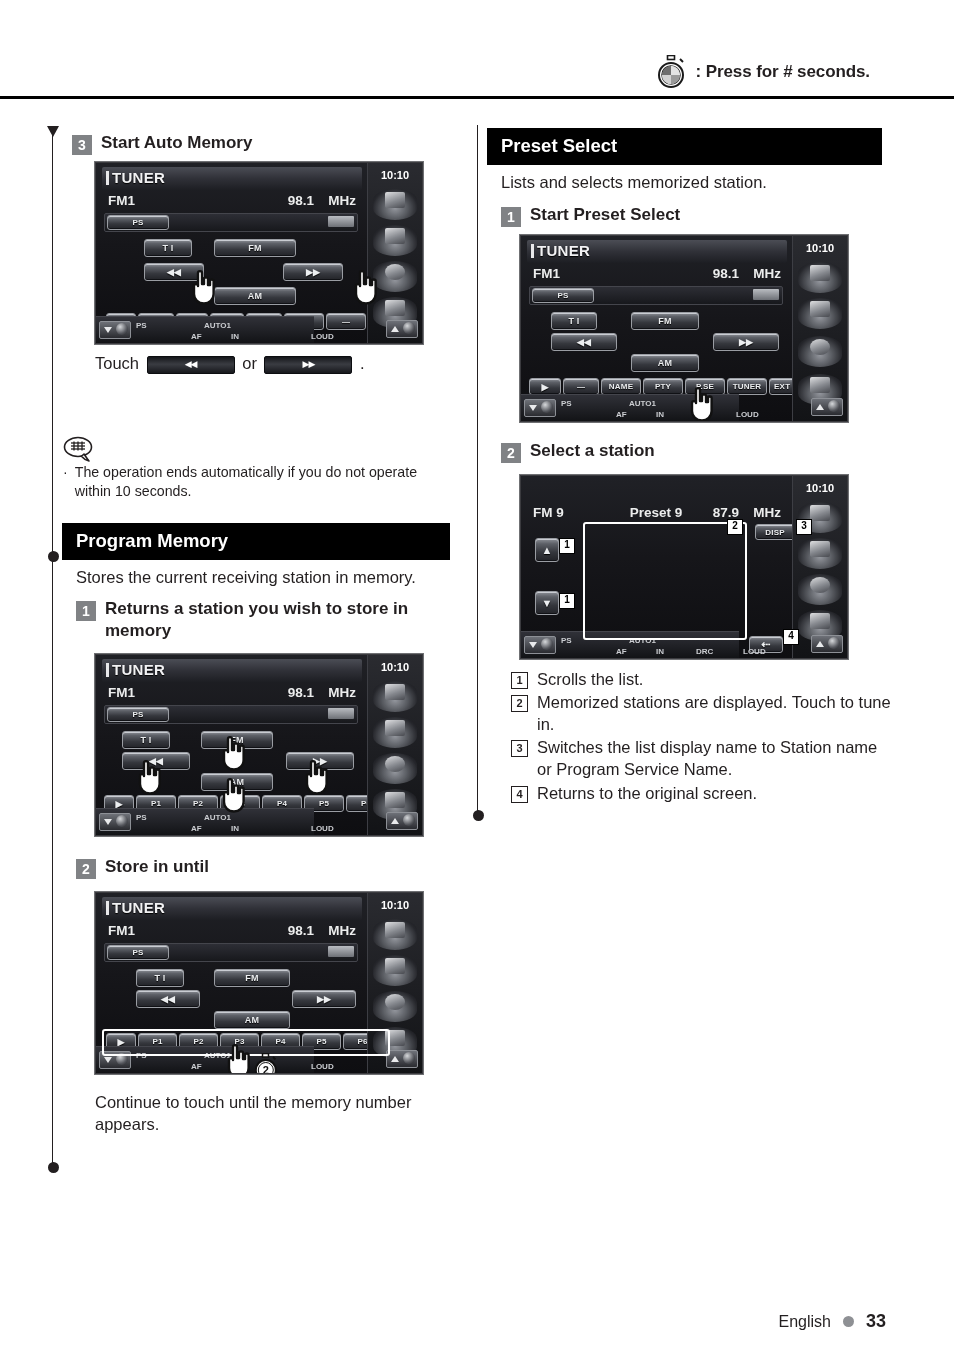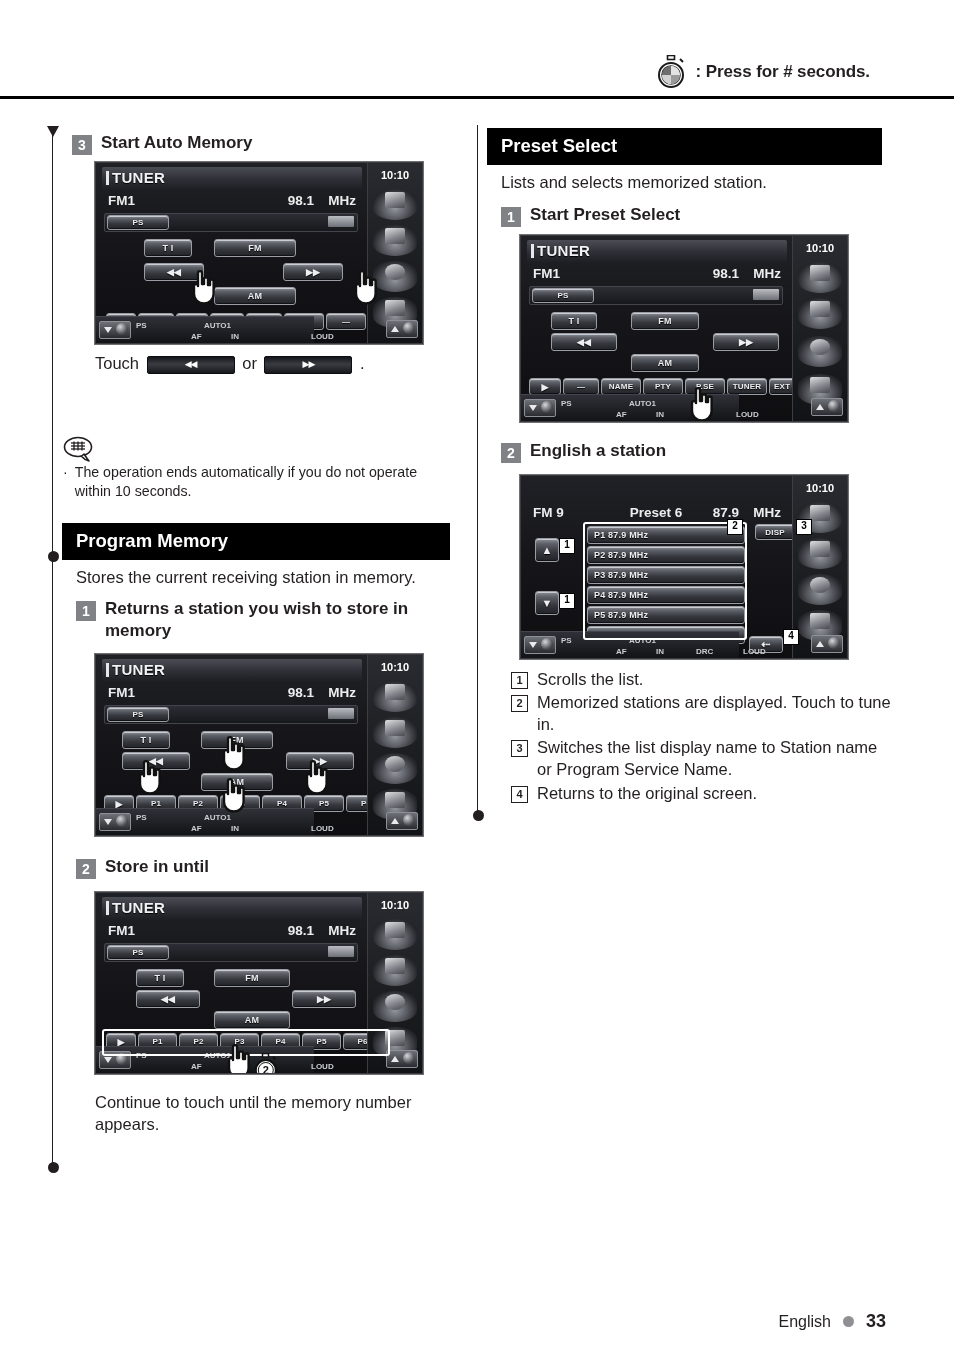--- a/index.html
+++ b/index.html
@@ -583,40 +583,32 @@
       </div>
       <div class="hand" style="left:163px;top:150px;">
         <svg viewBox="0 0 34 36" width="34" height="36">
             <path d="M12 4 C12 1.5 16 1.5 16 4 L16 15 L18 15 L18 10 C18 7.8 22 7.8 22 10 L22 16 L24 16 L24 12 C24 10 27.6 10 27.6 12 L27.6 25 C27.6 31 23 34.5 18 34.5 C12 34.5 8 30 8 25 L8 17 C8 14.5 12 14.5 12 17 Z" fill="#ffffff" stroke="#111111" stroke-width="2.4" stroke-linejoin="round"></path>
           </svg>
       </div>
     </div>
 
     <div class="step" style="position:absolute;left:22px;top:320px;width:380px;">
       <div class="step-num">2</div>
-      <div class="step-title">English a station</div>
+      <div class="step-title">Select a station</div>
     </div>
 
     <div class="device" style="position:absolute;left:55px;top:355px;width:326px;height:182px;">
       <div class="dev-body">
         <div class="dev-info" style="top:29px;height:18px;">
           <span class="l">FM 9</span>
-          <span class="c">Preset 6</span>
+          <span class="c">Preset 9</span>
           <span class="f">87.9</span>
           <span class="u">MHz</span>
         </div>
 
-        <div style="position:absolute;left:66px;top:50px;width:152px;">
-          <div class="btn" style="position:relative;left:0;top:0;width:150px;height:16px;justify-content:flex-start;padding-left:6px;margin-bottom:2px;font-size:9px;">P1  87.9  MHz</div>
-          <div class="btn" style="position:relative;left:0;top:0;width:150px;height:16px;justify-content:flex-start;padding-left:6px;margin-bottom:2px;font-size:9px;">P2  87.9  MHz</div>
-          <div class="btn" style="position:relative;left:0;top:0;width:150px;height:16px;justify-content:flex-start;padding-left:6px;margin-bottom:2px;font-size:9px;">P3  87.9  MHz</div>
-          <div class="btn" style="position:relative;left:0;top:0;width:150px;height:16px;justify-content:flex-start;padding-left:6px;margin-bottom:2px;font-size:9px;">P4  87.9  MHz</div>
-          <div class="btn" style="position:relative;left:0;top:0;width:150px;height:16px;justify-content:flex-start;padding-left:6px;margin-bottom:2px;font-size:9px;">P5  87.9  MHz</div>
-          <div class="btn" style="position:relative;left:0;top:0;width:150px;height:16px;justify-content:flex-start;padding-left:6px;font-size:9px;">P6  87.9  MHz</div>
-        </div>
         <div class="hilite" style="left:62px;top:46px;width:160px;height:114px;"></div>
 
         <div class="btn" style="left:14px;top:62px;width:22px;height:22px;font-size:11px;">▲</div>
         <div class="btn" style="left:14px;top:115px;width:22px;height:22px;font-size:11px;">▼</div>
 
         <div class="btn small" style="left:234px;top:48px;width:38px;height:14px;">DISP</div>
 
         <div class="btn" style="left:228px;top:160px;width:32px;height:15px;font-size:11px;">⇠</div>
 
         <div class="callout" style="left:38px;top:62px;">1</div>

